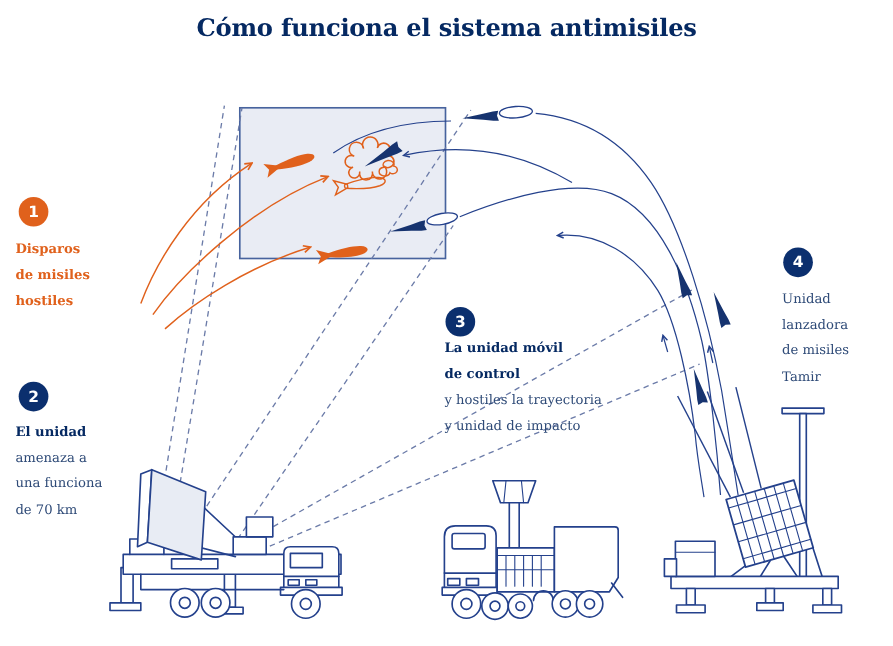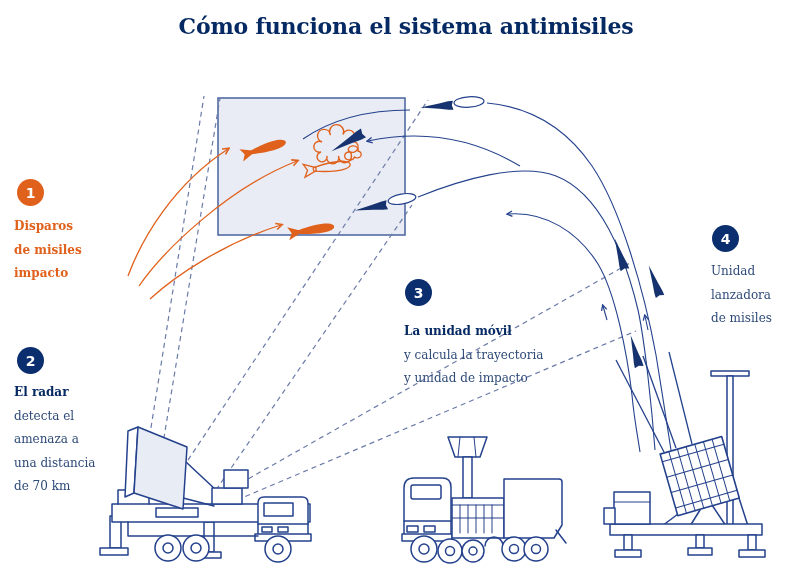--- a/index.html
+++ b/index.html
@@ -176,45 +176,46 @@
   </svg>
 
   <div class="page-title">Cómo funciona el sistema antimisiles</div>
 
   <div class="step-badge badge-orange" style="left:17px;top:179px;">
     <span>1</span>
   </div>
   <div class="step-text step1-text" style="left:14px;top:215px;">
     <span class="ln">Disparos</span>
     <span class="ln">de misiles</span>
-    <span class="ln">impacto</span>
+    <span class="ln">hostiles</span>
   </div>
 
   <div class="step-badge badge-navy" style="left:17px;top:347px;">
     <span>2</span>
   </div>
   <div class="step-text" style="left:14px;top:381px;">
-    <span class="ln bold">El radar</span>
-    <span class="ln">detecta el</span>
+    <span class="ln bold">El unidad</span>
     <span class="ln">amenaza a</span>
-    <span class="ln">una distancia</span>
+    <span class="ln">una funciona</span>
     <span class="ln">de 70 km</span>
   </div>
 
   <div class="step-badge badge-navy" style="left:405px;top:279px;">
     <span>3</span>
   </div>
-  <div class="step-text" style="left:404px;top:305px;margin-top:15px;">
+  <div class="step-text" style="left:404px;top:305px;">
     <span class="ln bold">La unidad móvil</span>
-    <span class="ln">y calcula la trayectoria</span>
+    <span class="ln bold">de control</span>
+    <span class="ln">y hostiles la trayectoria</span>
     <span class="ln">y unidad de impacto</span>
   </div>
 
   <div class="step-badge badge-navy" style="left:712px;top:225px;">
     <span>4</span>
   </div>
   <div class="step-text" style="left:711px;top:260px;">
     <span class="ln">Unidad</span>
     <span class="ln">lanzadora</span>
     <span class="ln">de misiles</span>
+    <span class="ln">Tamir</span>
   </div>
 
 </div>
 
 </body></html>

